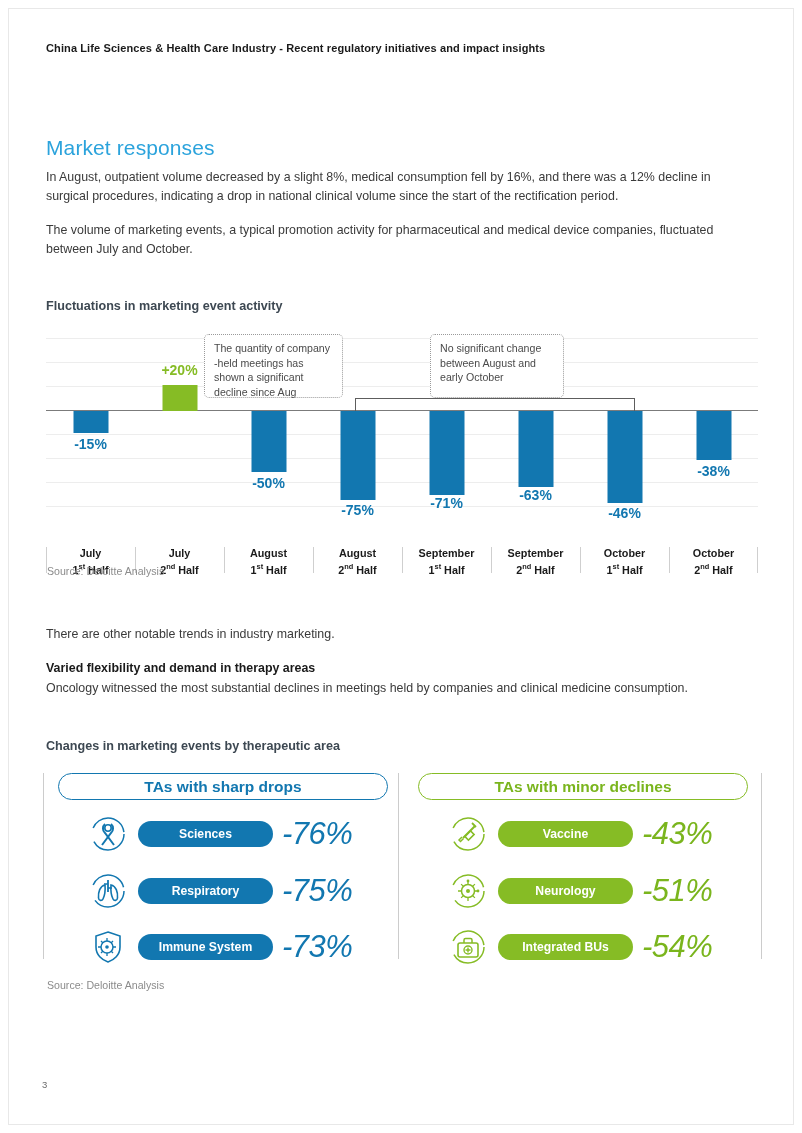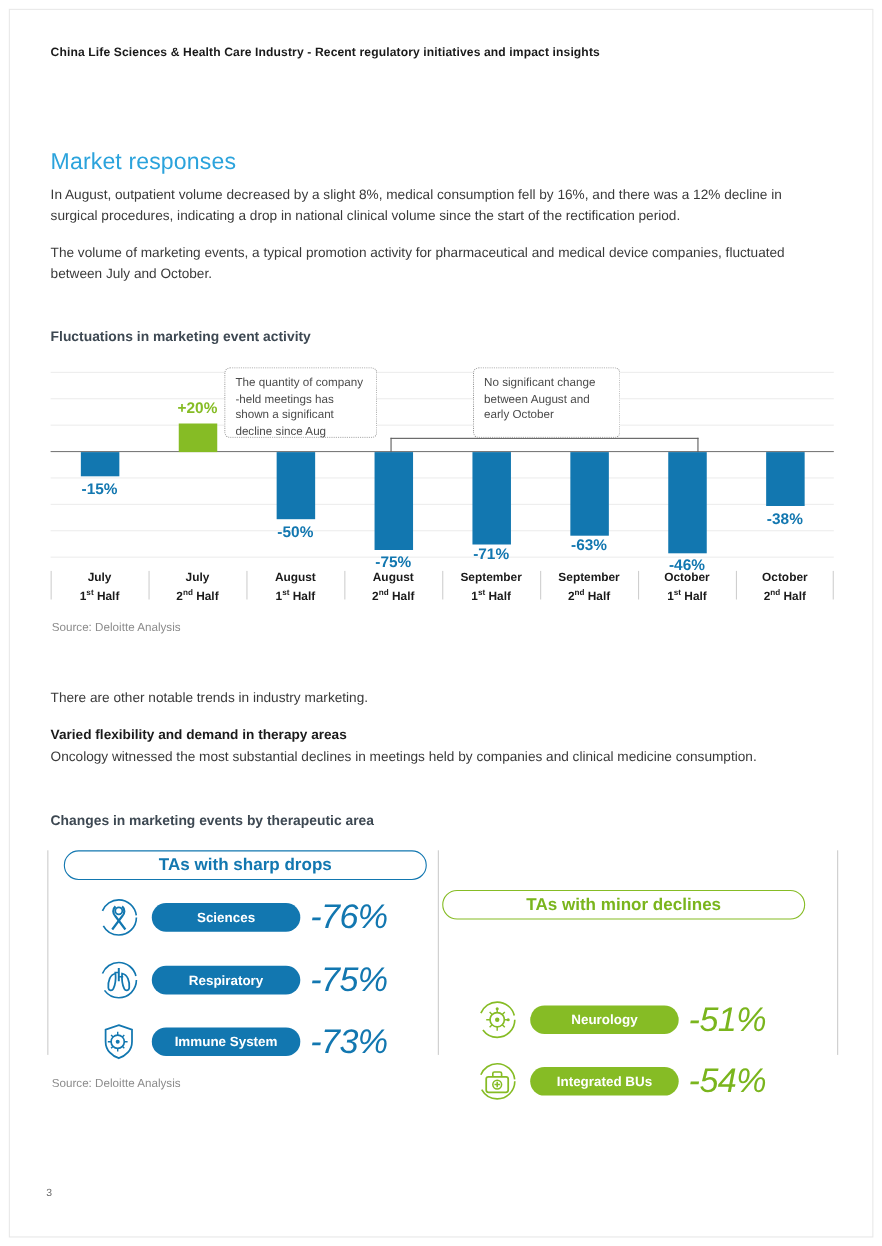--- a/index.html
+++ b/index.html
@@ -116,21 +116,21 @@
   #co1 { left: 158px; top: 4px; width: 139px; height: 64px; }
   #co2 { left: 384px; top: 4px; width: 134px; height: 64px; }
   #co3 { left: 592px; top: 4px; width: 120px; height: 64px; }
 
   .connector { position: absolute; z-index: 2; }
   .conn-h { height: 1px; background: #5d5d5d; }
   .conn-v { width: 1px; background: #5d5d5d; }
 
   
   .xaxis {
-    position: absolute; left: 46px; top: 518px;
+    position: absolute; left: 46px; top: 546px;
     width: 712px; height: 32px;
   }
   .xtick {
     position: absolute; top: 0; width: 89px;
     text-align: center;
     font-size: 10.8px; font-weight: bold; line-height: 14px; color: #1a1a1a;
   }
   .xtick sup { font-size: 7.4px; vertical-align: super; }
   .xsep {
     position: absolute; top: 1px; width: 1px; height: 26px;
@@ -139,21 +139,21 @@
 
   
   .ta-wrap {
     position: absolute; left: 46px; top: 771px;
     width: 712px; height: 192px;
   }
   .ta-panel {
     position: absolute; top: 0; width: 349px; height: 192px;
   }
   #tapanel-left  { left: 0; }
-  #tapanel-right { left: 344px; margin-top: 36px; }
+  #tapanel-right { left: 360px; }
   .panel-divider {
     position: absolute; top: 2px; left: 352px;
     width: 1px; height: 186px; background: #cccccc;
   }
   .panel-divider.right { left: 715px; }
   .panel-divider.leftedge { left: -3px; }
 
   .ta-header {
     position: absolute; left: 12px; top: 2px;
     width: 330px; height: 27px;
@@ -373,20 +373,33 @@
           </svg>
         </div>
         <div class="ta-pill blue">Immune System</div>
         <div class="ta-val blue">-73%</div>
       </div>
     </div>
 
     <div class="ta-panel" id="tapanel-right">
       <div class="ta-header green">TAs with minor declines</div>
 
+      <div class="ta-row r0">
+        <div class="ta-icon">
+          <svg width="40" height="38" viewBox="0 0 40 38" fill="none" stroke="#86bc25" stroke-width="1.5">
+            <circle cx="20" cy="19" r="16" stroke-dasharray="42 14"></circle>
+            <path d="M27 11 l-12 12" stroke-width="2"></path>
+            <path d="M24 8 l4 4" stroke-width="1.8"></path>
+            <rect x="17.5" y="18" width="8" height="5" transform="rotate(-45 21.5 20.5)" stroke-width="1.6"></rect>
+            <path d="M14 22 l-3 3 l1.5 1.5 l3 -3" stroke-width="1.5"></path>
+          </svg>
+        </div>
+        <div class="ta-pill green">Vaccine</div>
+        <div class="ta-val green">-43%</div>
+      </div>
 
       <div class="ta-row r1">
         <div class="ta-icon">
           <svg width="40" height="38" viewBox="0 0 40 38" fill="none" stroke="#86bc25" stroke-width="1.5">
             <circle cx="20" cy="19" r="16" stroke-dasharray="40 16"></circle>
             <circle cx="20" cy="19" r="6.5" stroke-width="1.5"></circle>
             <g stroke-width="1.3">
               <path d="M20 12.5 v-3.5 M20 25.5 v3.5 M13.5 19 h-3.5 M26.5 19 h3.5"></path>
               <path d="M15.6 14.6 l-2.5 -2.5 M24.4 14.6 l2.5 -2.5 M15.6 23.4 l-2.5 2.5 M24.4 23.4 l2.5 2.5"></path>
             </g>

